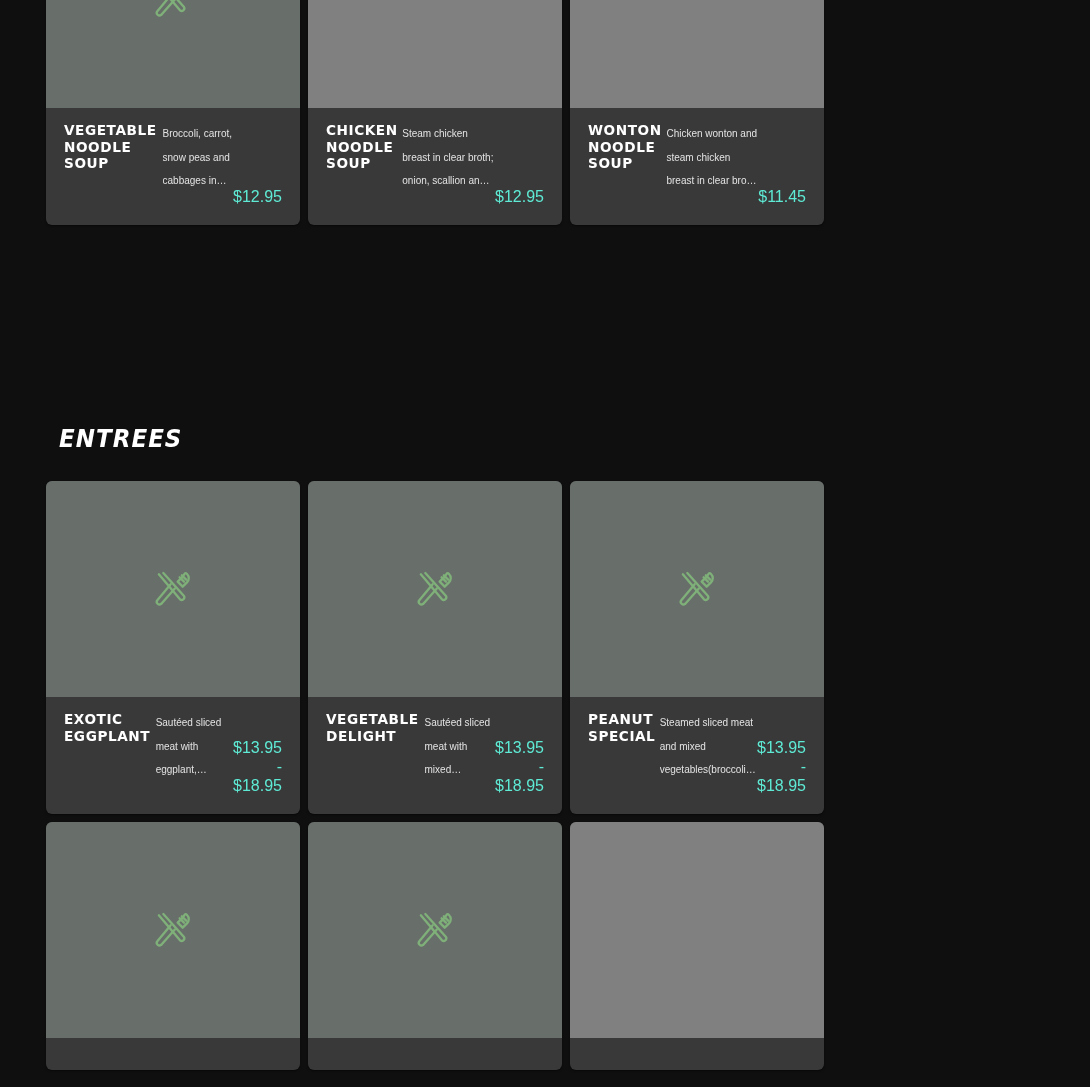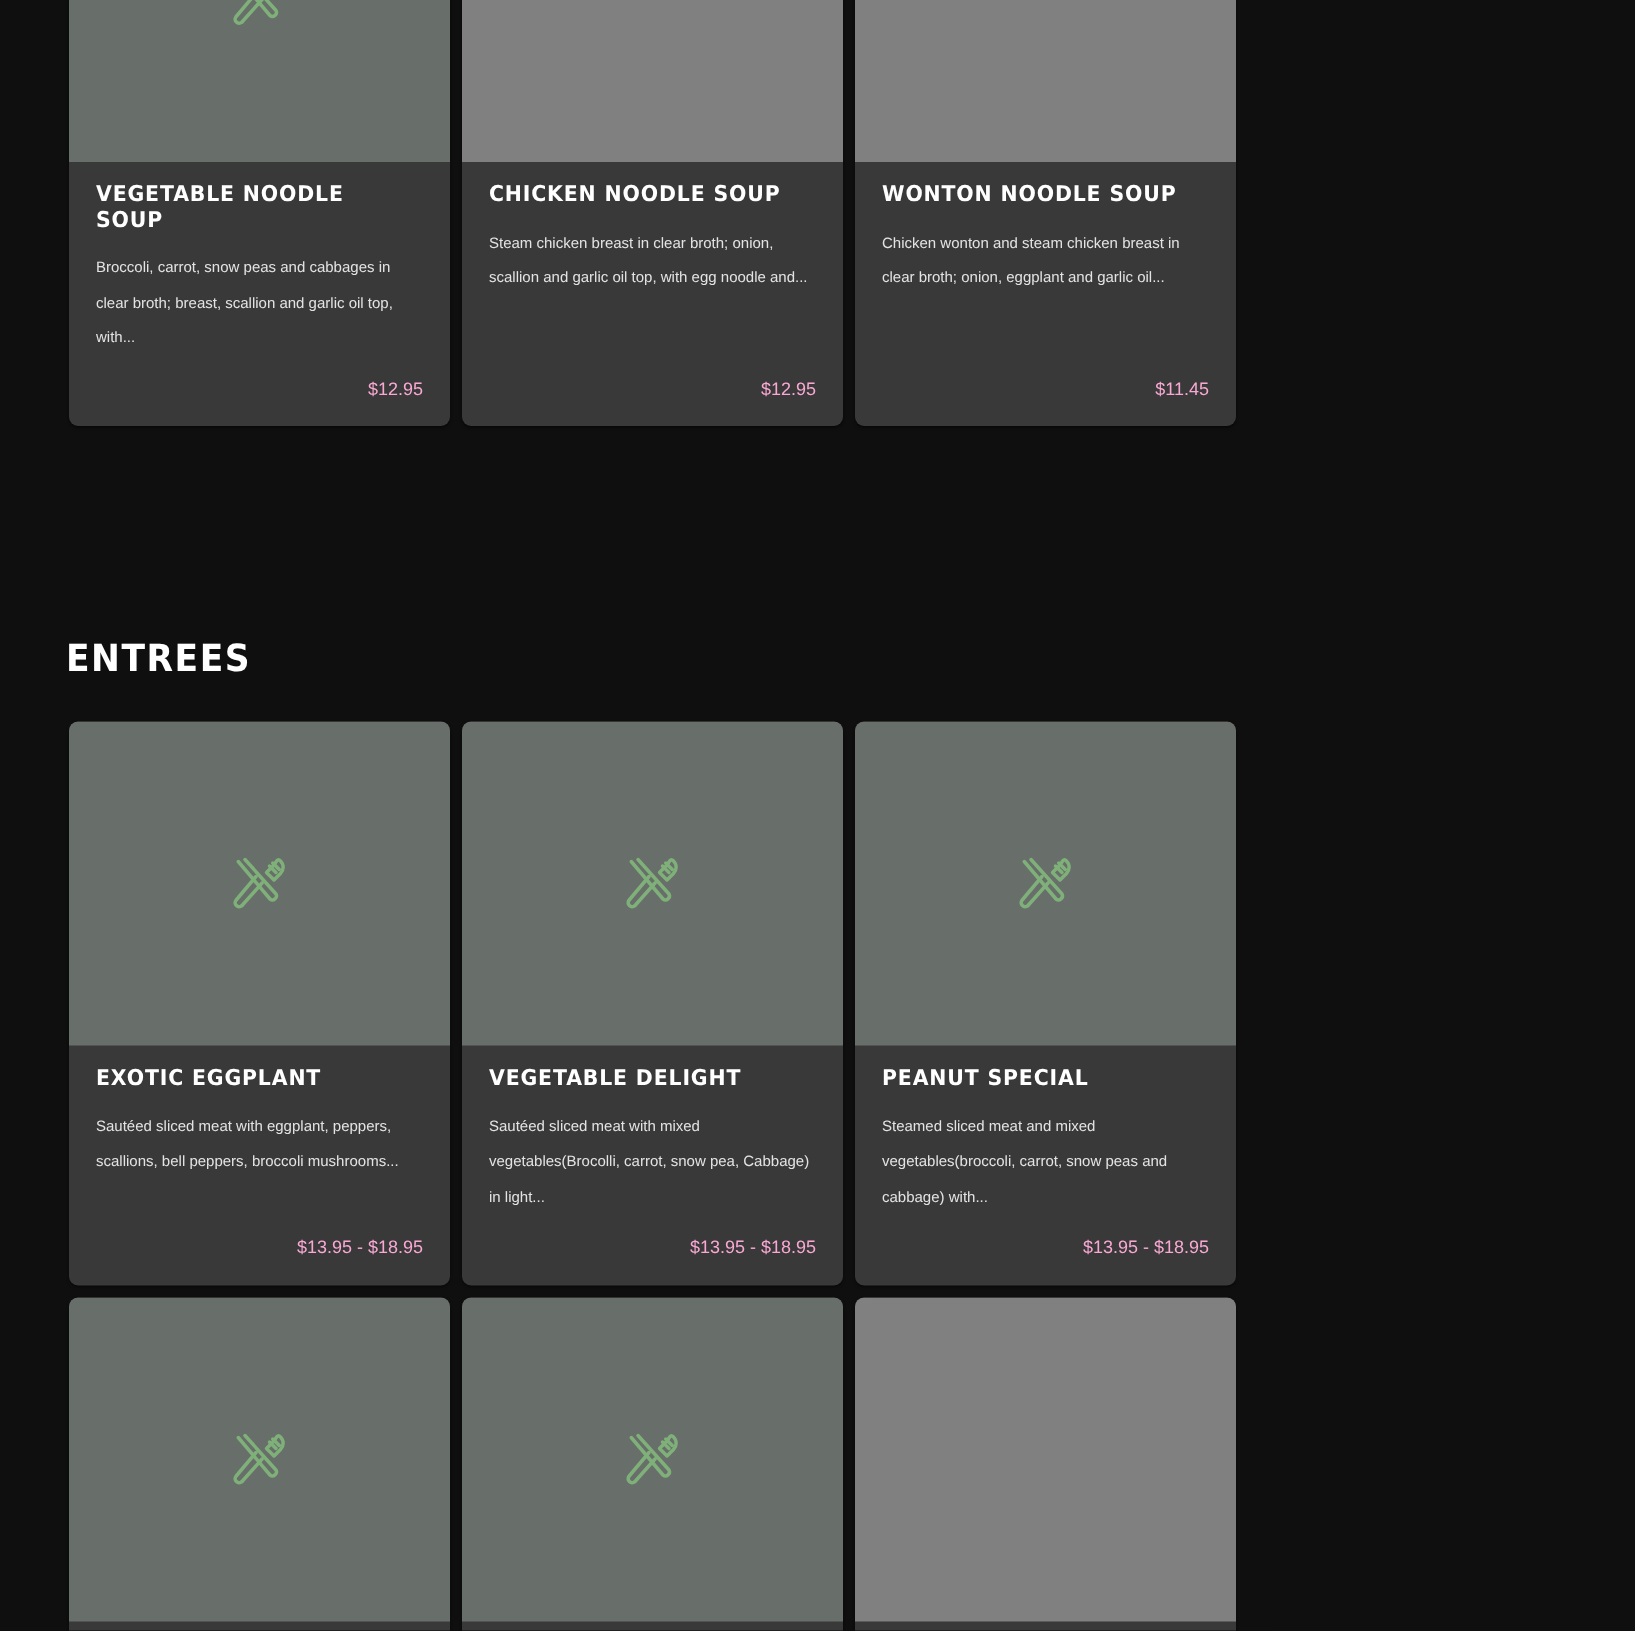--- a/index.html
+++ b/index.html
@@ -66,21 +66,21 @@
   .card-media .icon-cutlery {
     width: 40px;
     height: 40px;
     display: block;
   }
 
   
   .card-body {
     padding: 14px 18px 18px 18px;
     display: flex;
-    flex-direction: column;
+    flex-direction: row;
     flex: 1;
   }
 
   .card-title {
     font-family: "DejaVu Sans", sans-serif;
     font-weight: 700;
     font-size: 14.5px;
     letter-spacing: 0.6px;
     text-transform: uppercase;
     color: #ffffff;
@@ -96,23 +96,23 @@
     color: #e3e3e3;
     margin-bottom: 14px;
     display: -webkit-box;
     -webkit-line-clamp: 3;
     -webkit-box-orient: vertical;
     overflow: hidden;
     max-height: 71px;
   }
 
   .card-price {
-    font-size: 12px;
+    font-size: 16px;
     line-height: 1.2;
-    color: #f9a8d4;
+    color: #5eead4;
     margin-top: auto;
     text-align: right;
   }
 
   
   .section-heading {
     font-family: "DejaVu Sans", sans-serif;
     font-weight: 700;
     font-size: 25px;
     letter-spacing: 1.1px;
@@ -125,22 +125,23 @@
   
   .soups-section {
     position: absolute;
     left: 0;
     top: -108px;
     width: 1090px;
   }
 
   .entrees-heading-wrap {
     position: absolute;
-    left: 44px;
+    left: 59px;
     top: 424px;
+    font-style: italic;
   }
 
   .entrees-section {
     position: absolute;
     left: 0;
     top: 481px;
     width: 1090px;
   }
 </style>
 </head>

